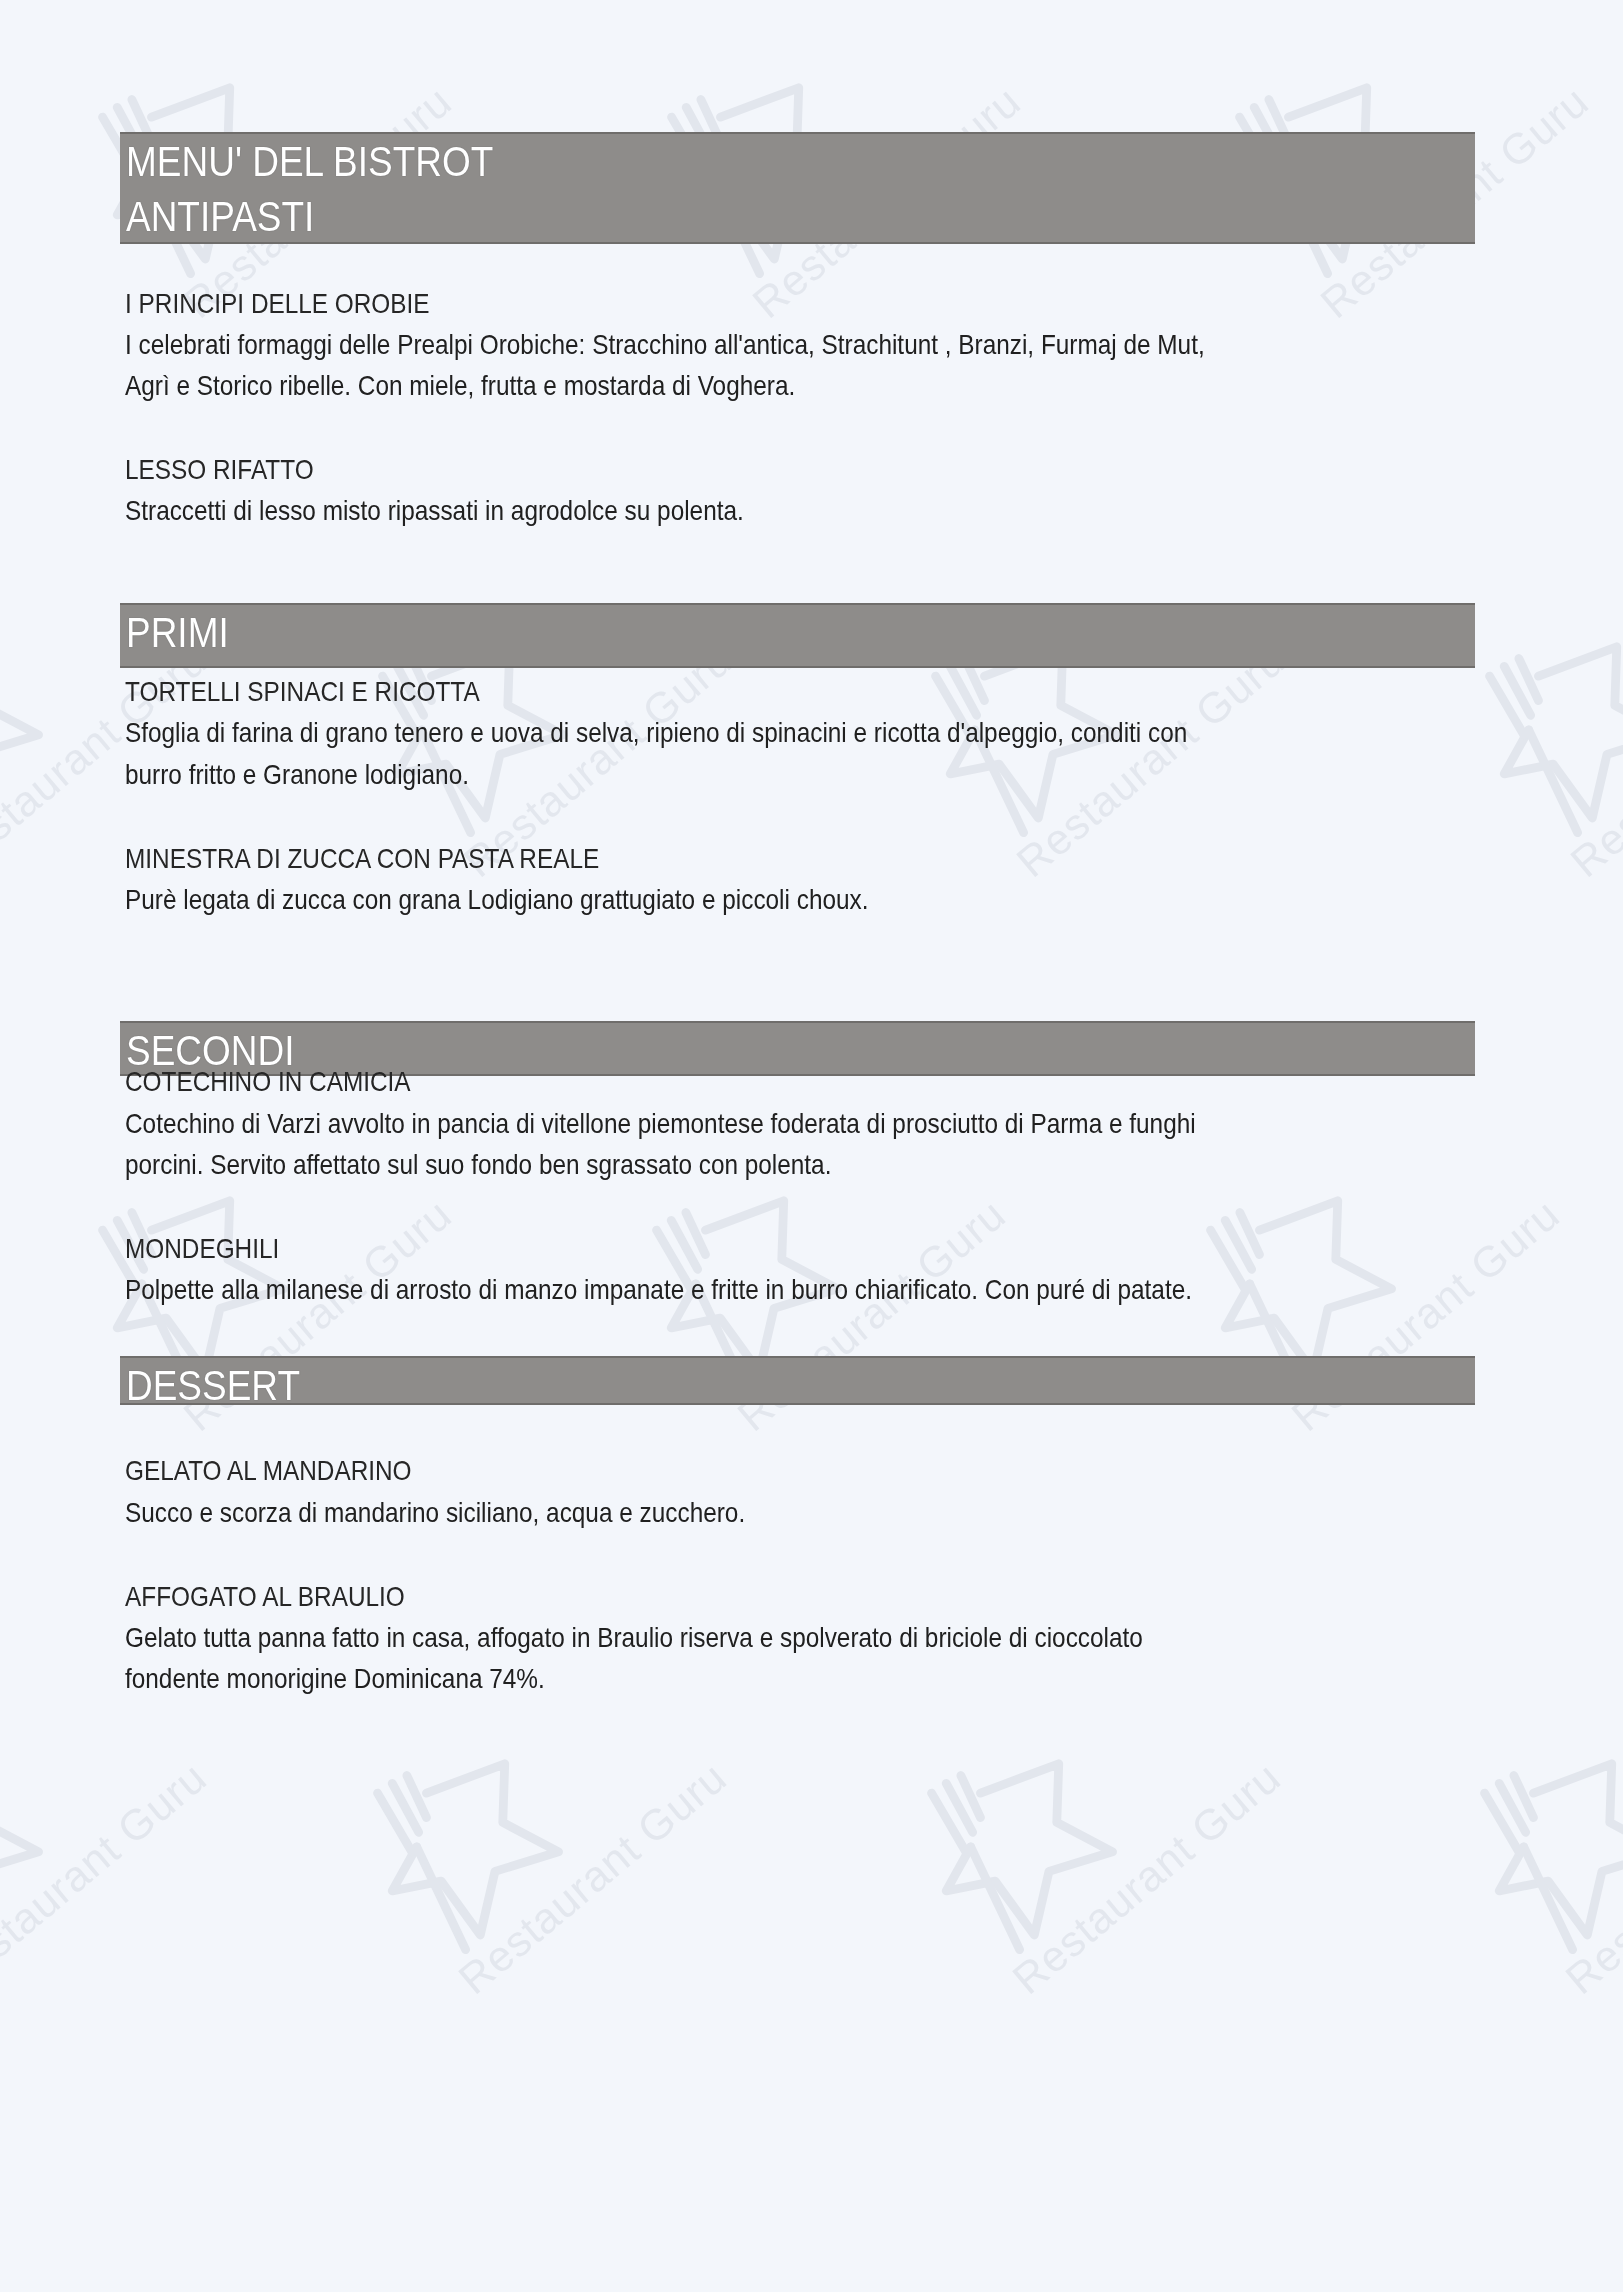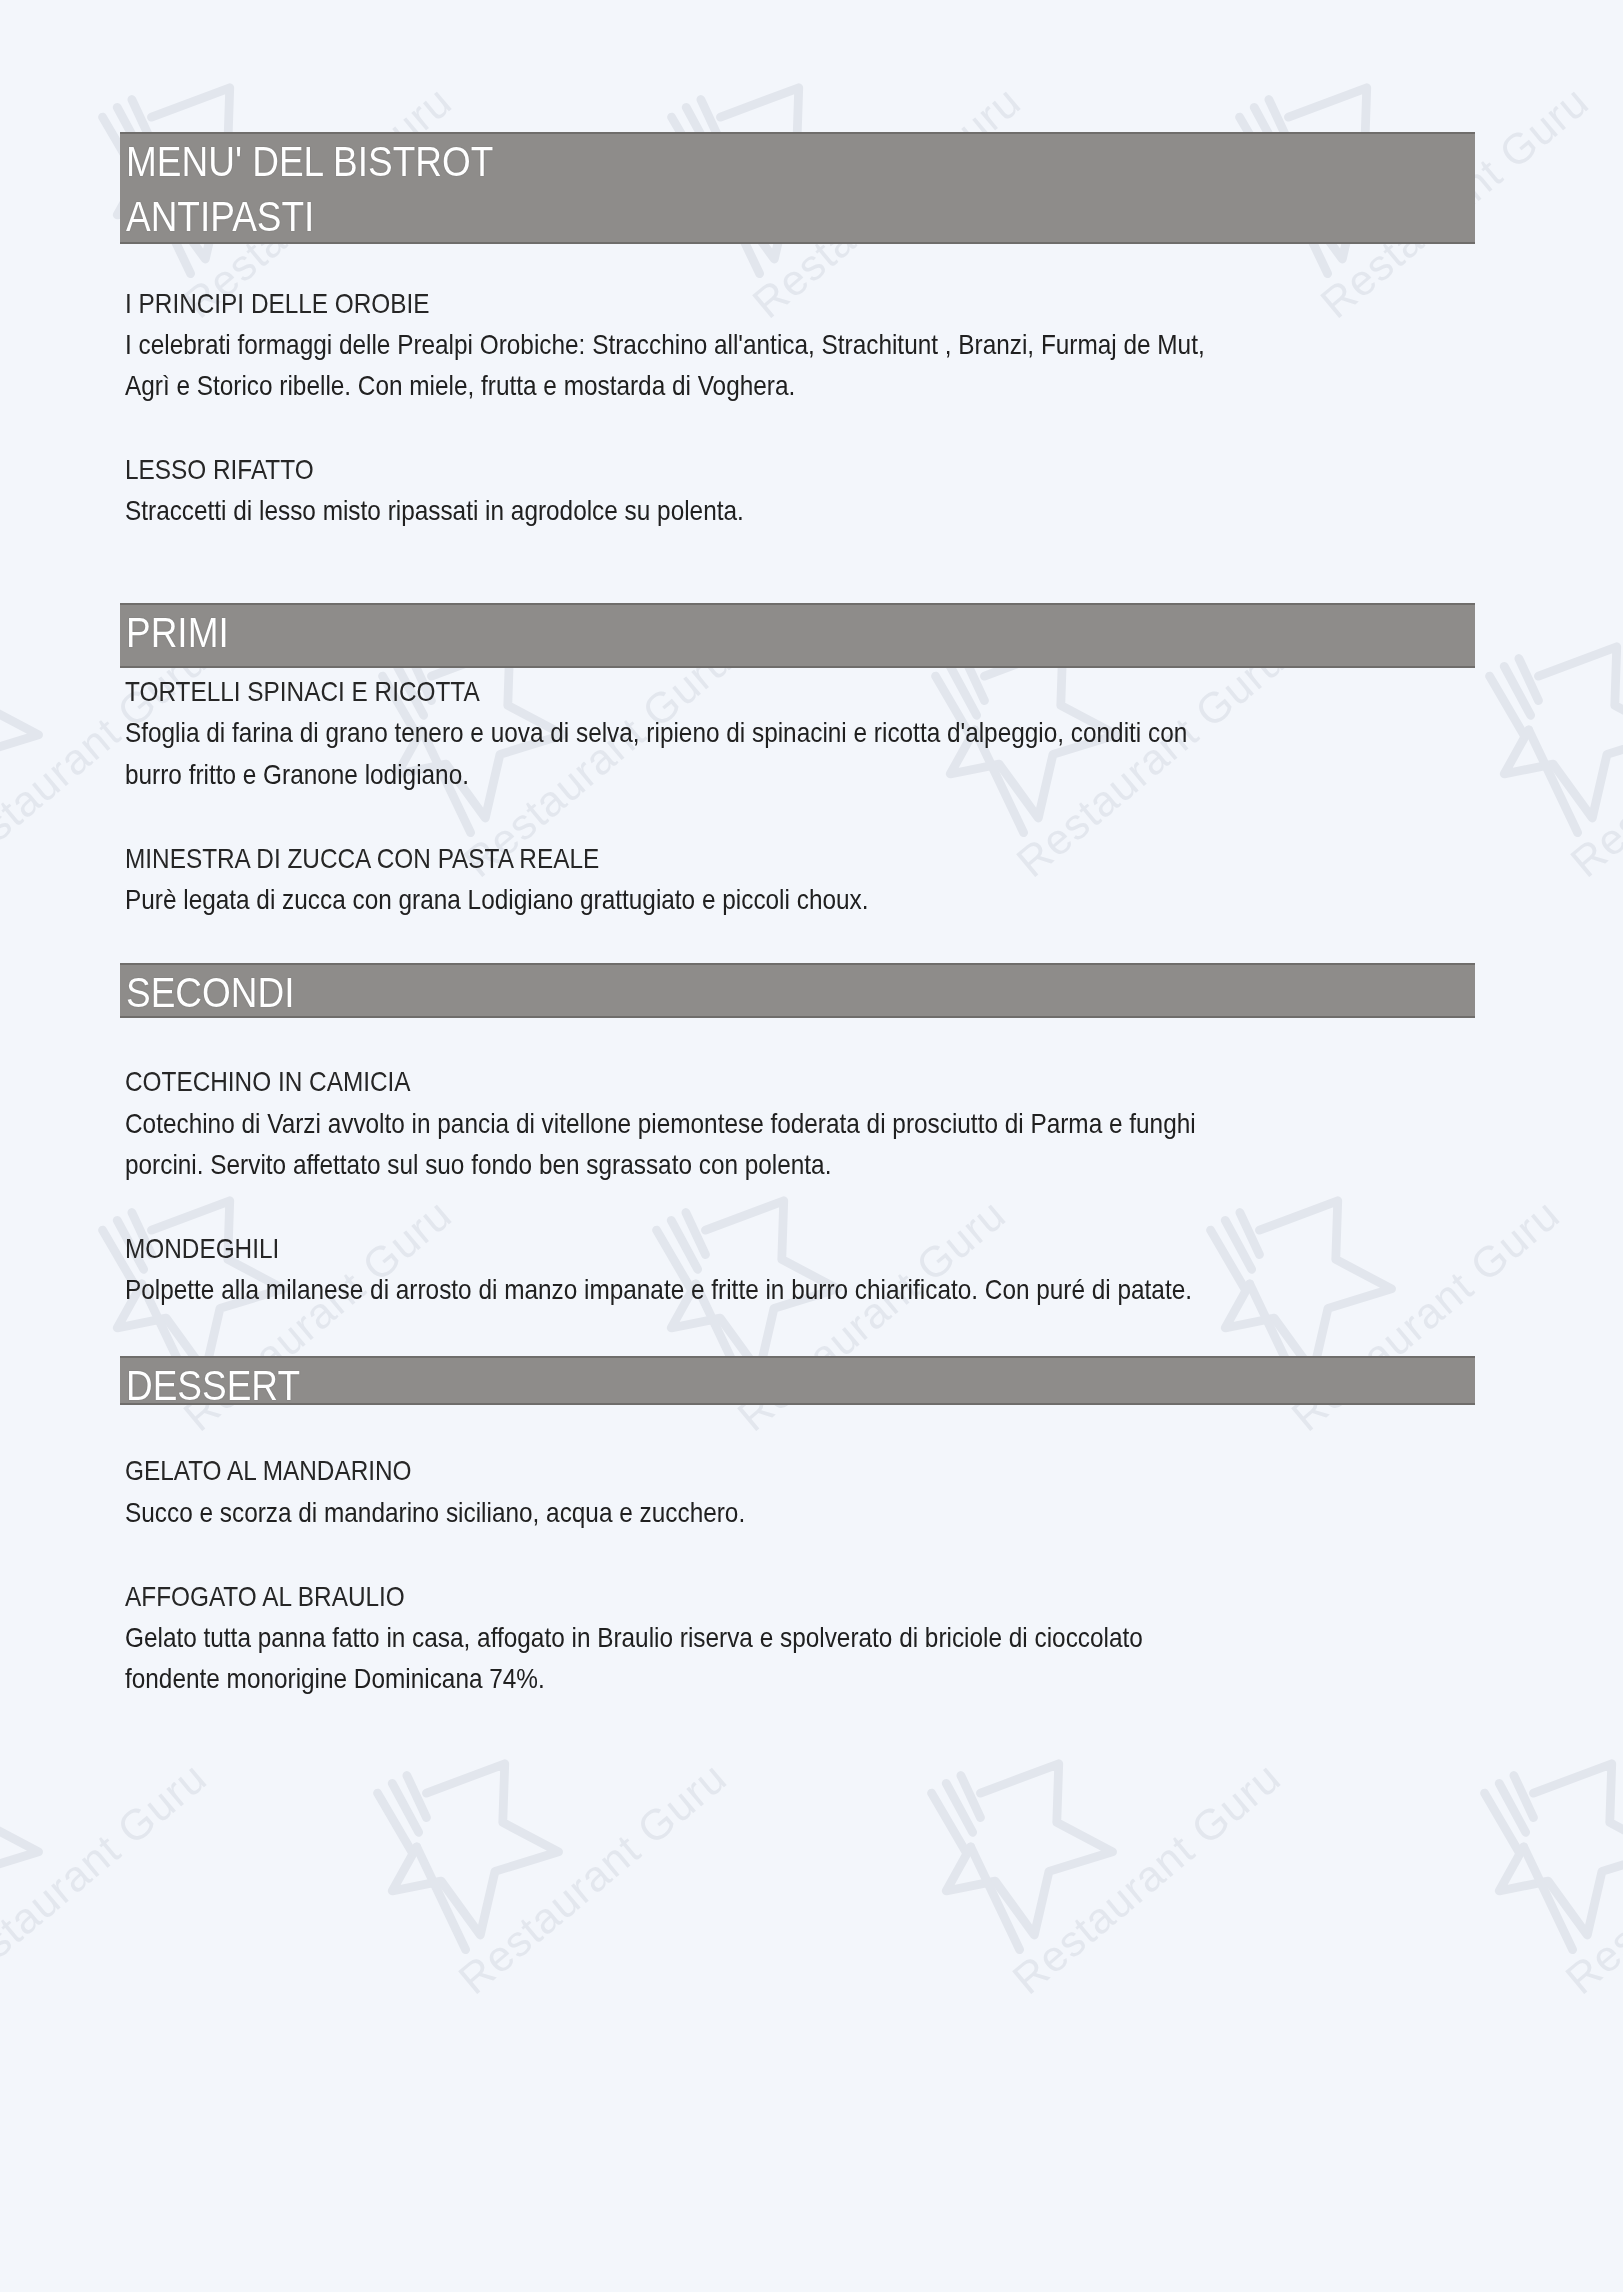--- a/index.html
+++ b/index.html
@@ -189,21 +189,21 @@
   <div class="band-line" style="top:5.9px">PRIMI</div>
 </div>
 
 <div class="item-title" style="top:678px">TORTELLI SPINACI E RICOTTA</div>
 <div class="item-line" style="top:719px">Sfoglia di farina di grano tenero e uova di selva, ripieno di spinacini e ricotta d'alpeggio, conditi con</div>
 <div class="item-line" style="top:761px">burro fritto e Granone lodigiano.</div>
 
 <div class="item-title" style="top:845px">MINESTRA DI ZUCCA CON PASTA REALE</div>
 <div class="item-line" style="top:886px">Purè legata di zucca con grana Lodigiano grattugiato e piccoli choux.</div>
 
-<div class="band" style="top:963px;height:55px">
+<div class="band" style="top:1021px;height:55px">
   <div class="band-line" style="top:5.9px">SECONDI</div>
 </div>
 
 <div class="item-title" style="top:1068px">COTECHINO IN CAMICIA</div>
 <div class="item-line" style="top:1110px">Cotechino di Varzi avvolto in pancia di vitellone piemontese foderata di prosciutto di Parma e funghi</div>
 <div class="item-line" style="top:1151px">porcini. Servito affettato sul suo fondo ben sgrassato con polenta.</div>
 
 <div class="item-title" style="top:1235px">MONDEGHILI</div>
 <div class="item-line" style="top:1276px">Polpette alla milanese di arrosto di manzo impanate e fritte in burro chiarificato. Con puré di patate.</div>
 

